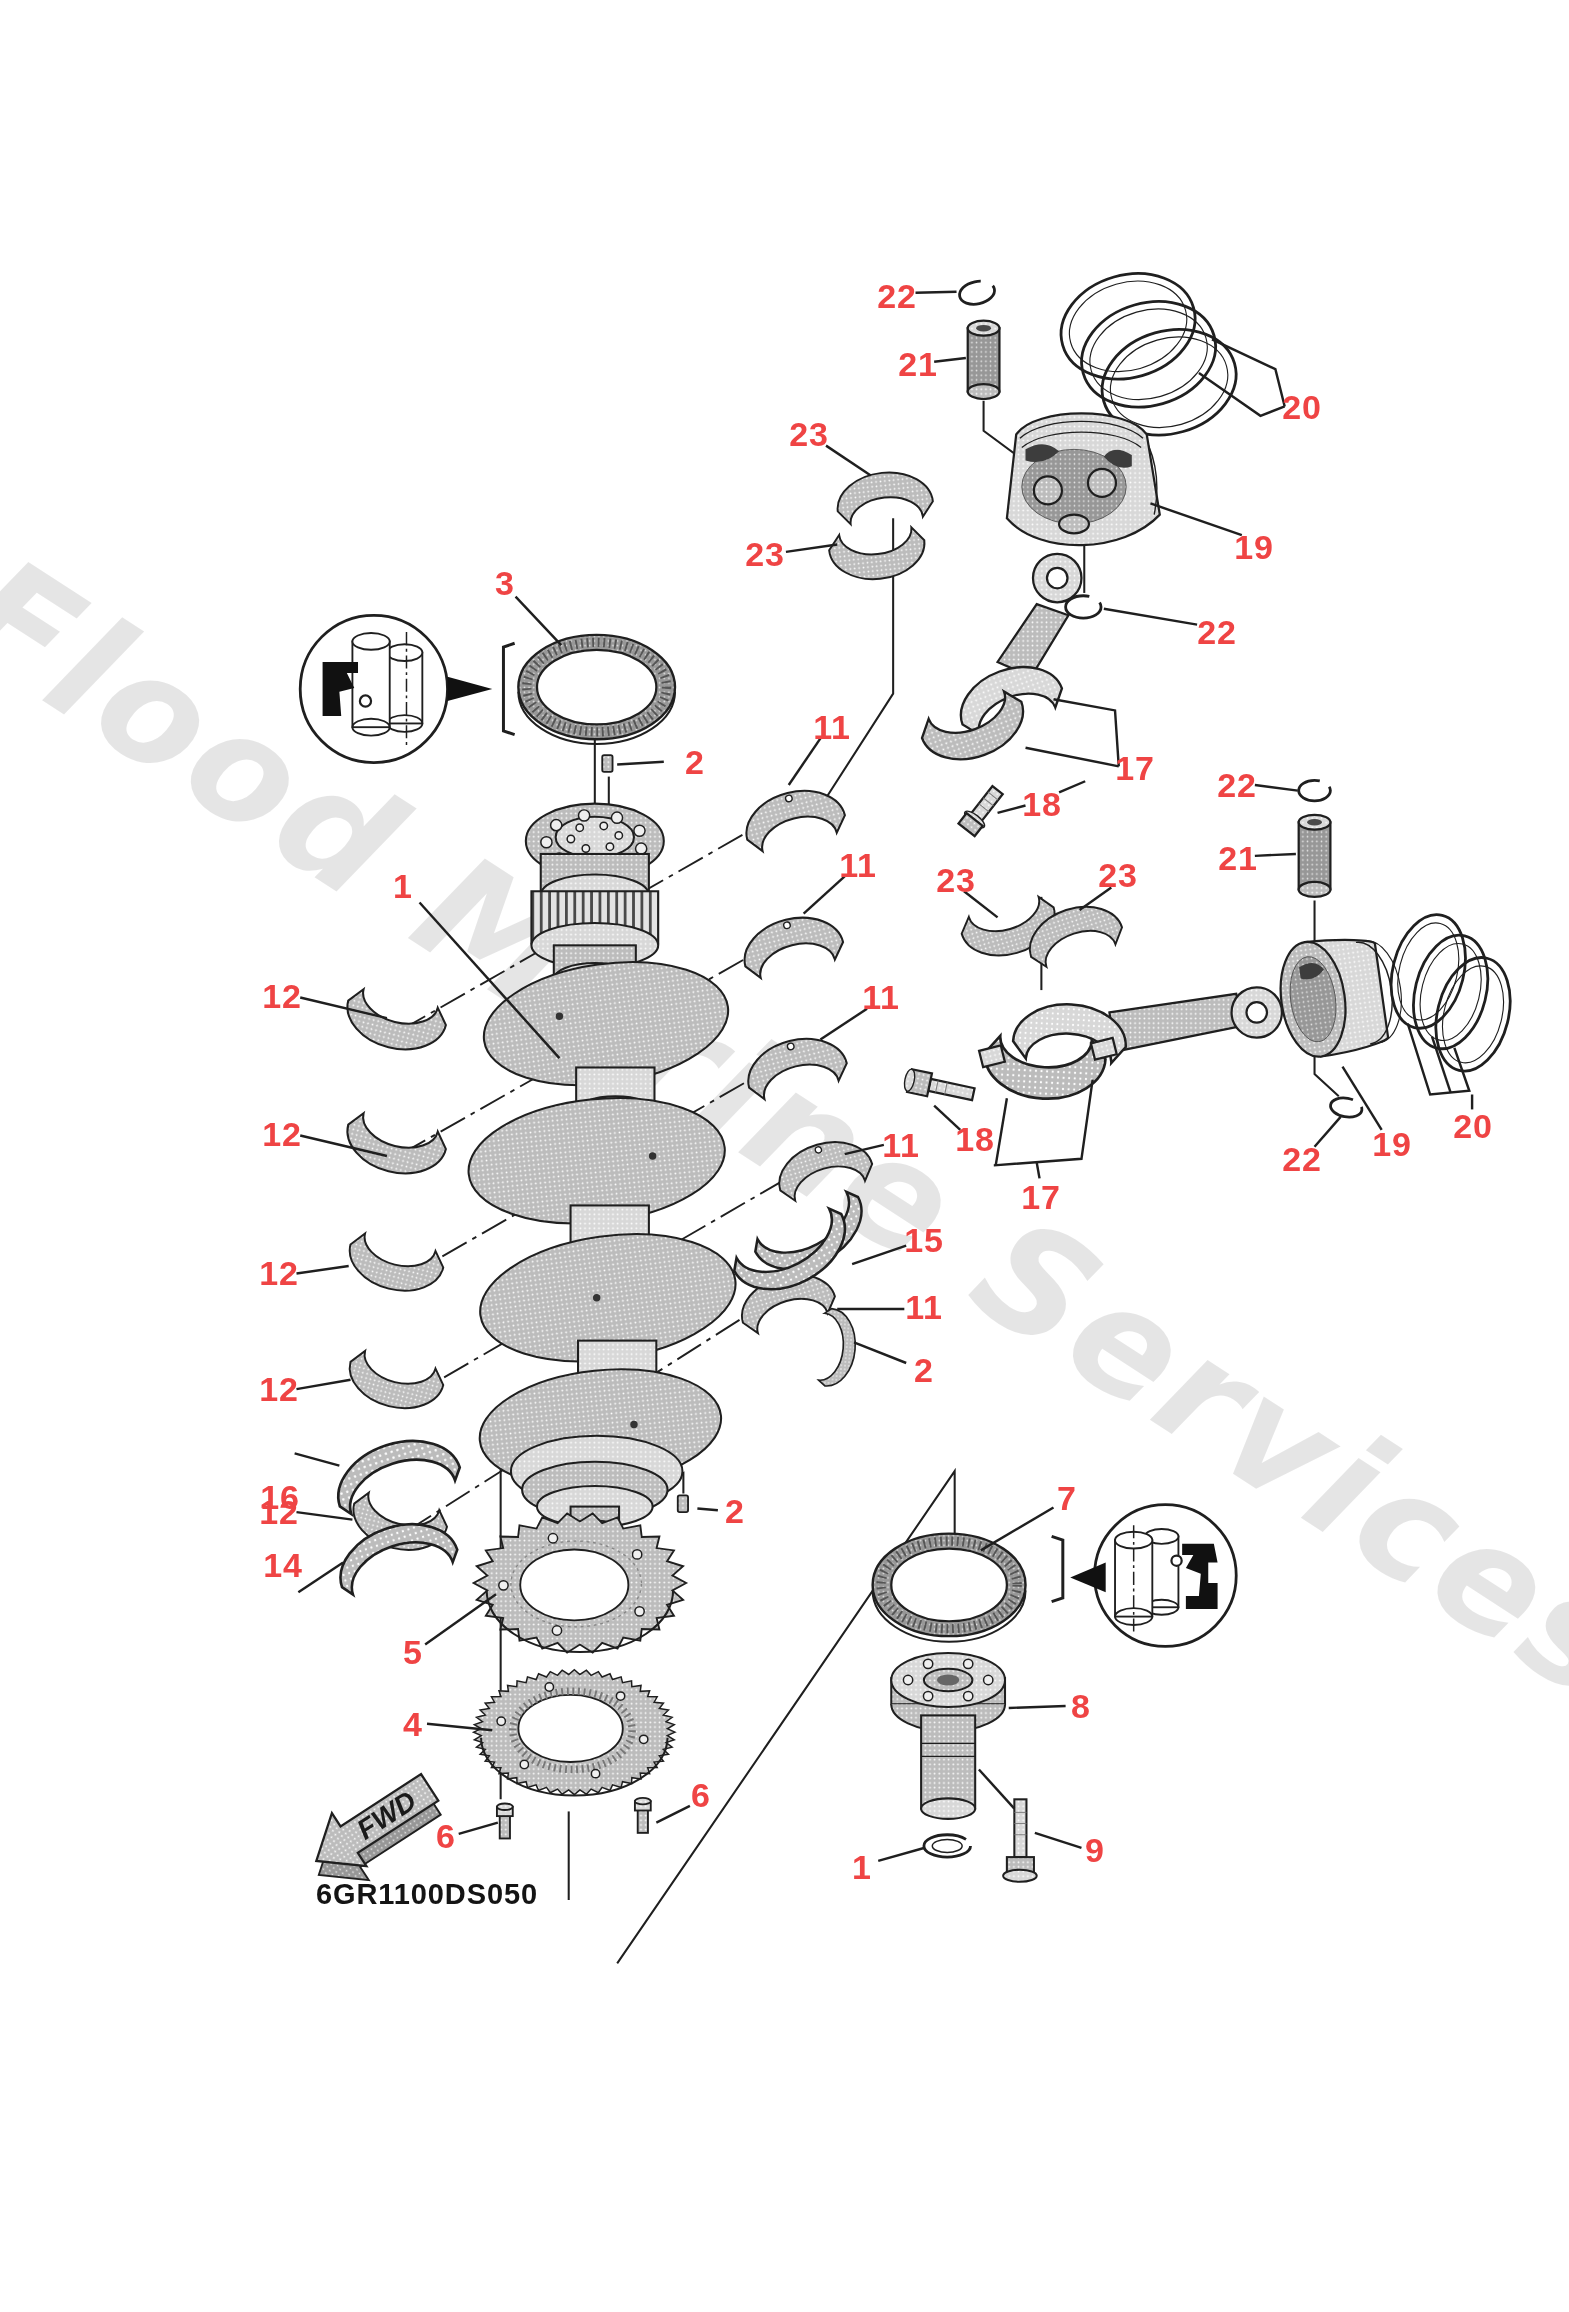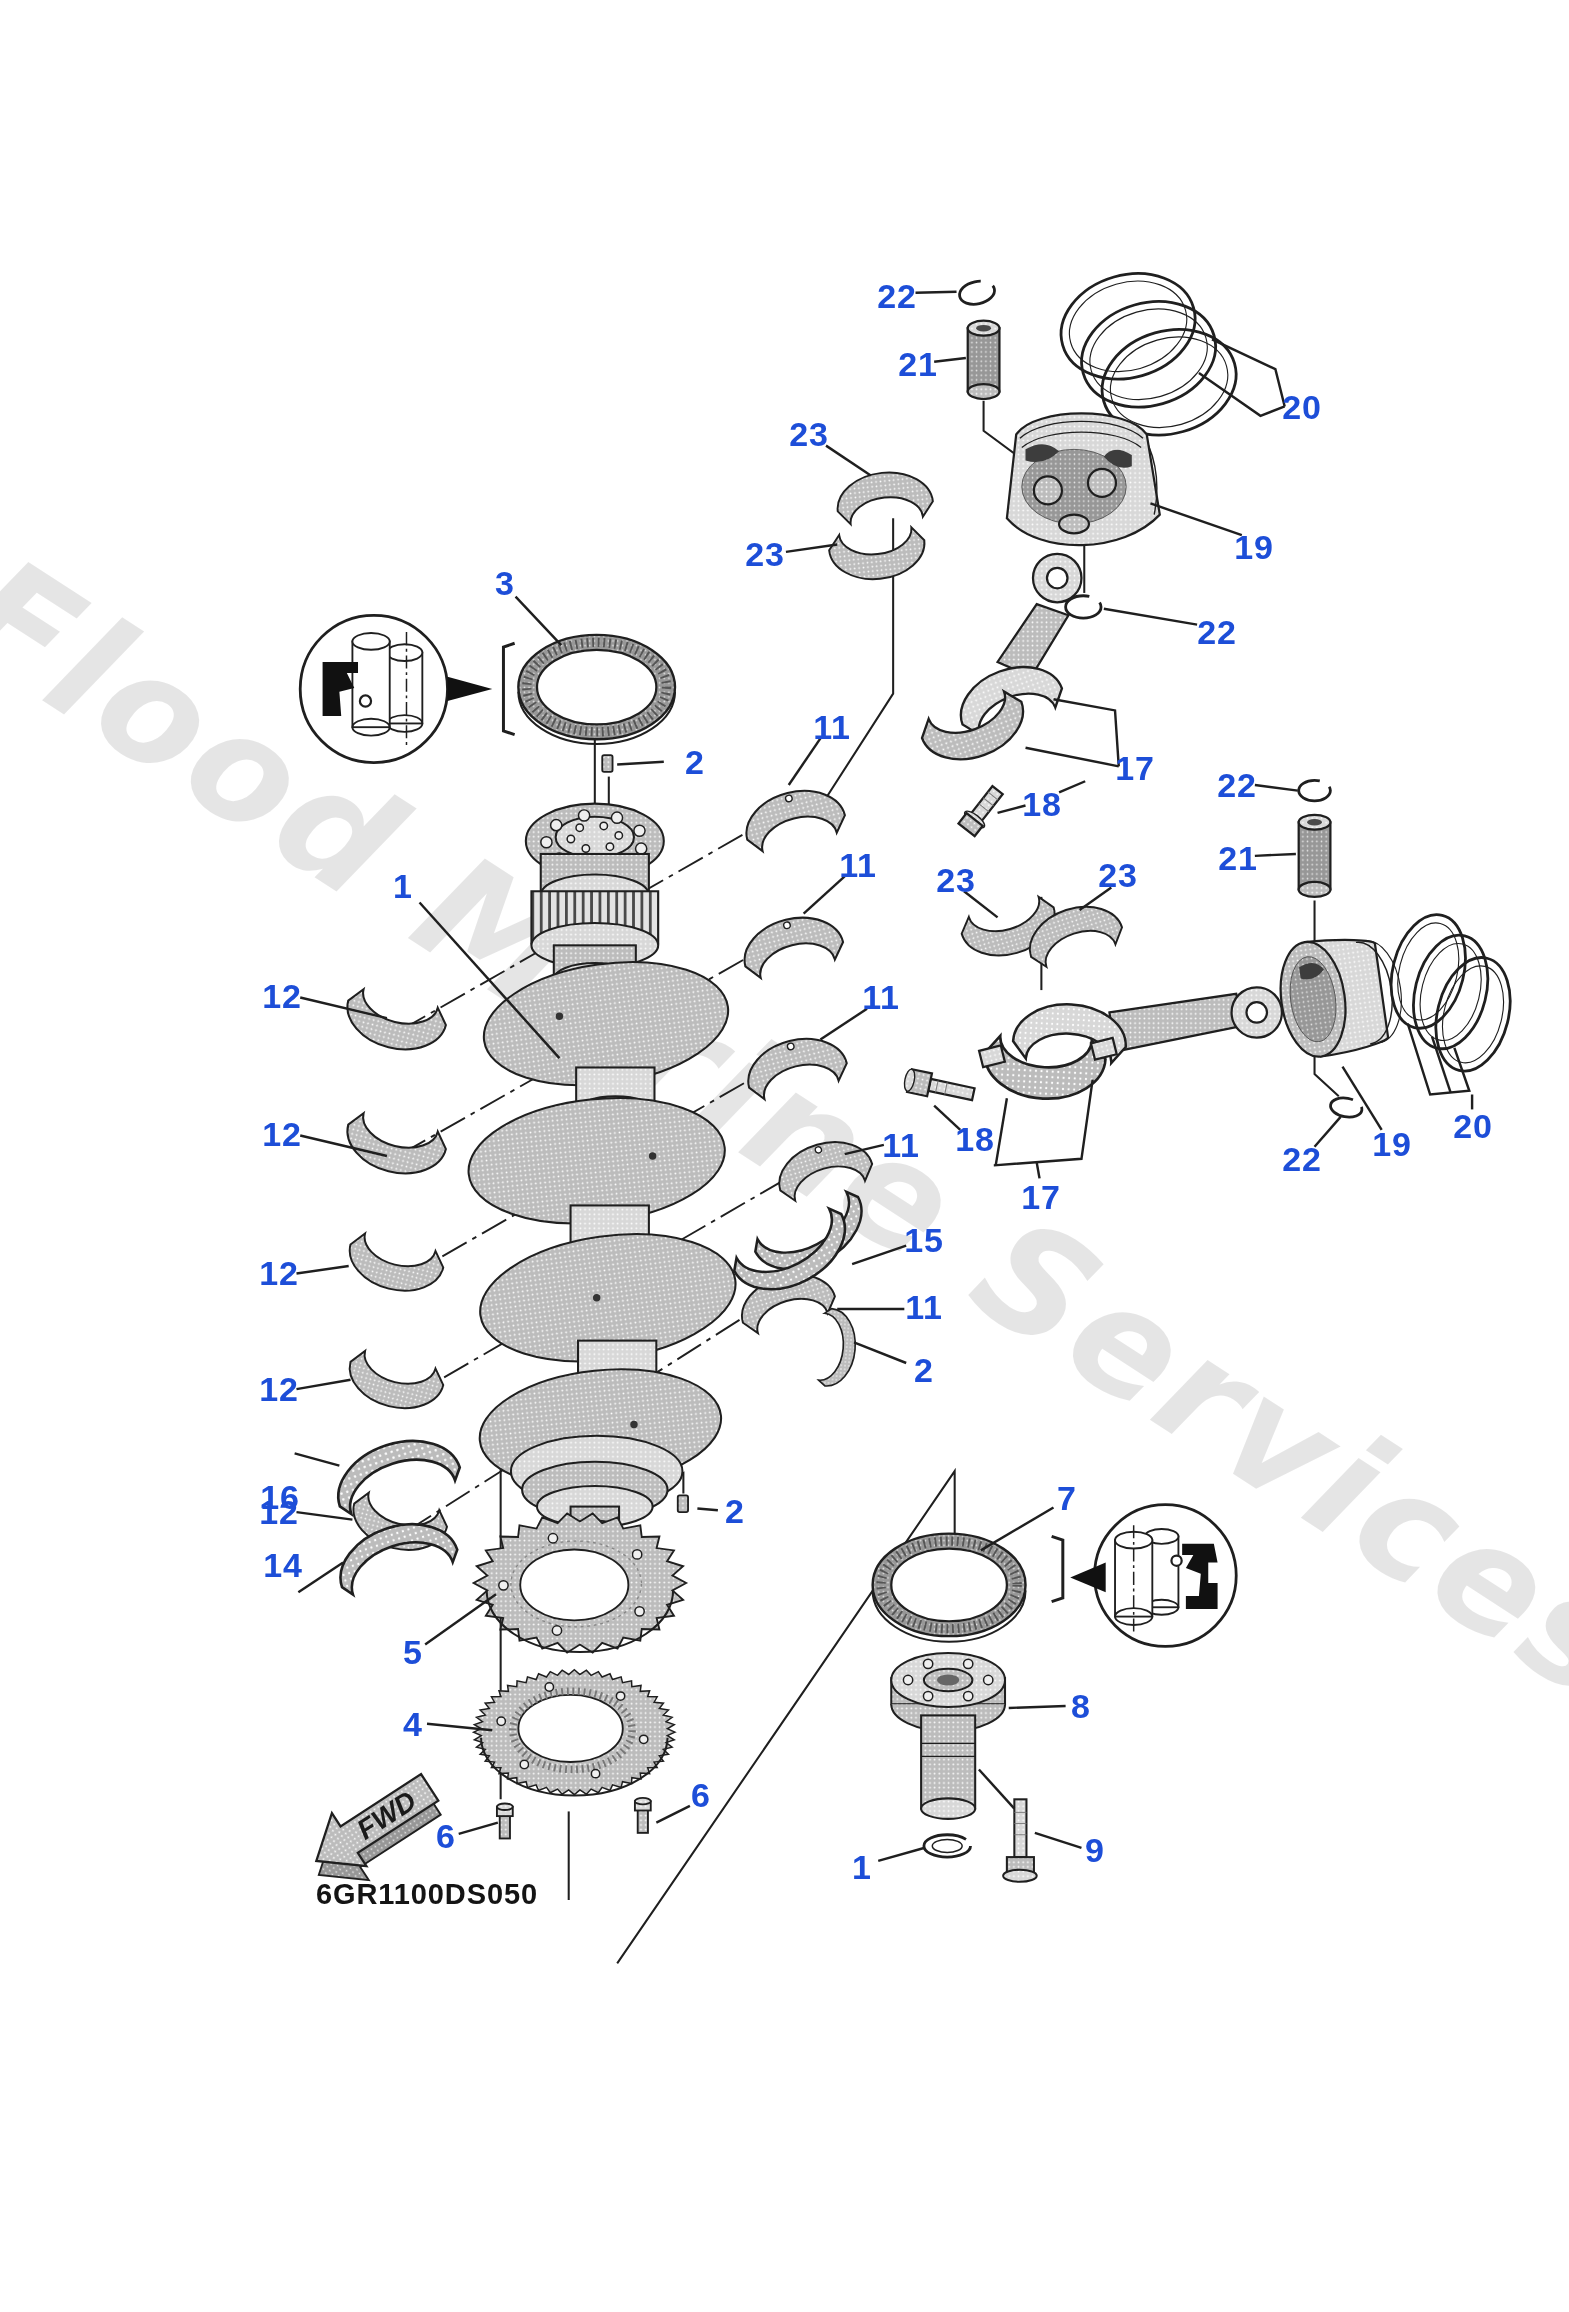--- a/index.html
+++ b/index.html
@@ -5,21 +5,21 @@
   html,body{margin:0;padding:0;background:#fff;}
   .canvas{position:relative;width:1570px;height:2313px;background:#fff;overflow:hidden;
           font-family:"Liberation Sans",sans-serif;}
   .watermark{position:absolute;left:24px;top:524px;white-space:nowrap;z-index:1;
              font-family:"DejaVu Sans",sans-serif;font-style:italic;font-weight:700;
              font-size:149px;letter-spacing:4.7px;color:rgba(0,0,0,0.10);
              transform:rotate(33deg);transform-origin:0 0;}
   svg.art{position:absolute;left:0;top:0;z-index:2;}
   .labels{position:absolute;left:0;top:0;width:100%;height:100%;z-index:3;}
   .callout{position:absolute;transform:translate(-50%,-50%);
-           font-weight:700;font-size:34px;color:#1d4ed8;letter-spacing:0.9px;}
+           font-weight:700;font-size:34px;color:#ef4444;letter-spacing:0.9px;}
   .diagram-code{position:absolute;left:280px;top:1878px;z-index:3;
                 font-weight:700;font-size:29px;color:#141414;letter-spacing:0.9px;margin-left:36px;}
 </style>
 </head>
 <body>
 
 <div class="canvas">
 
   <div class="watermark">Flood Marine Services</div>
 

